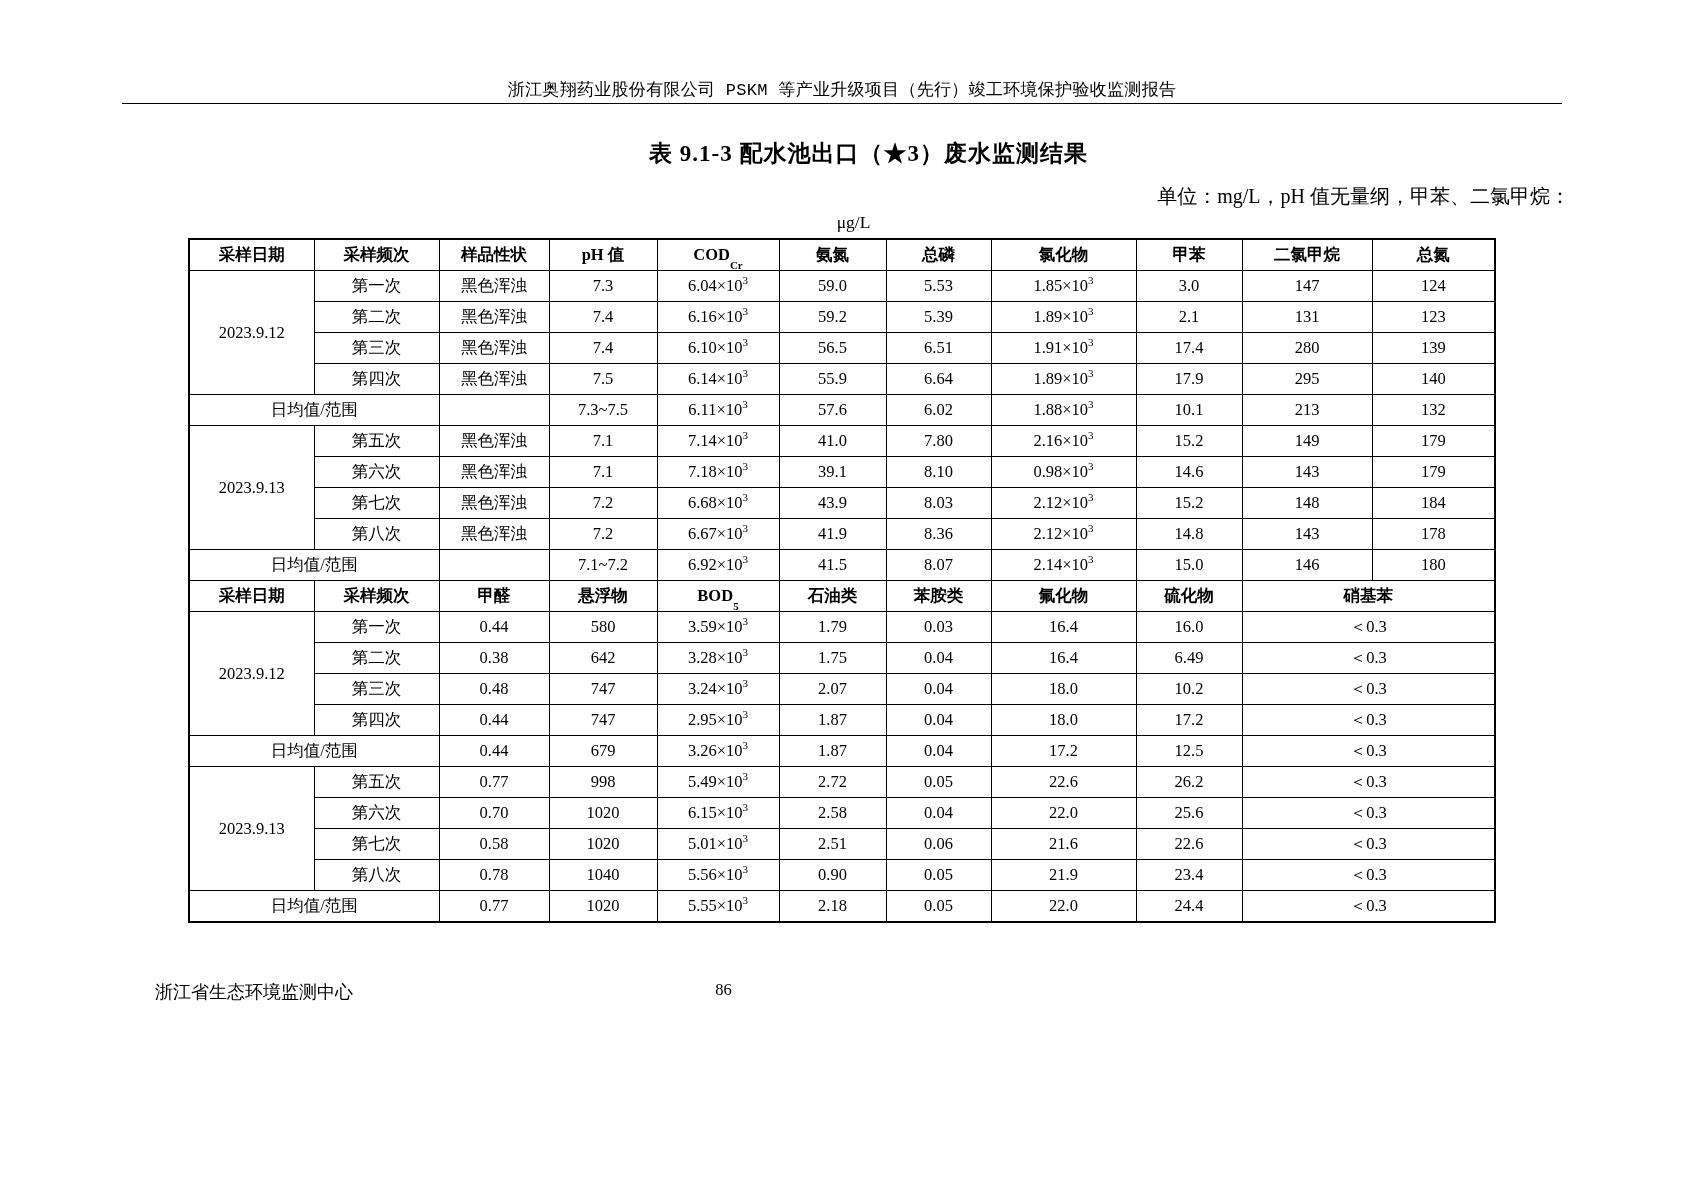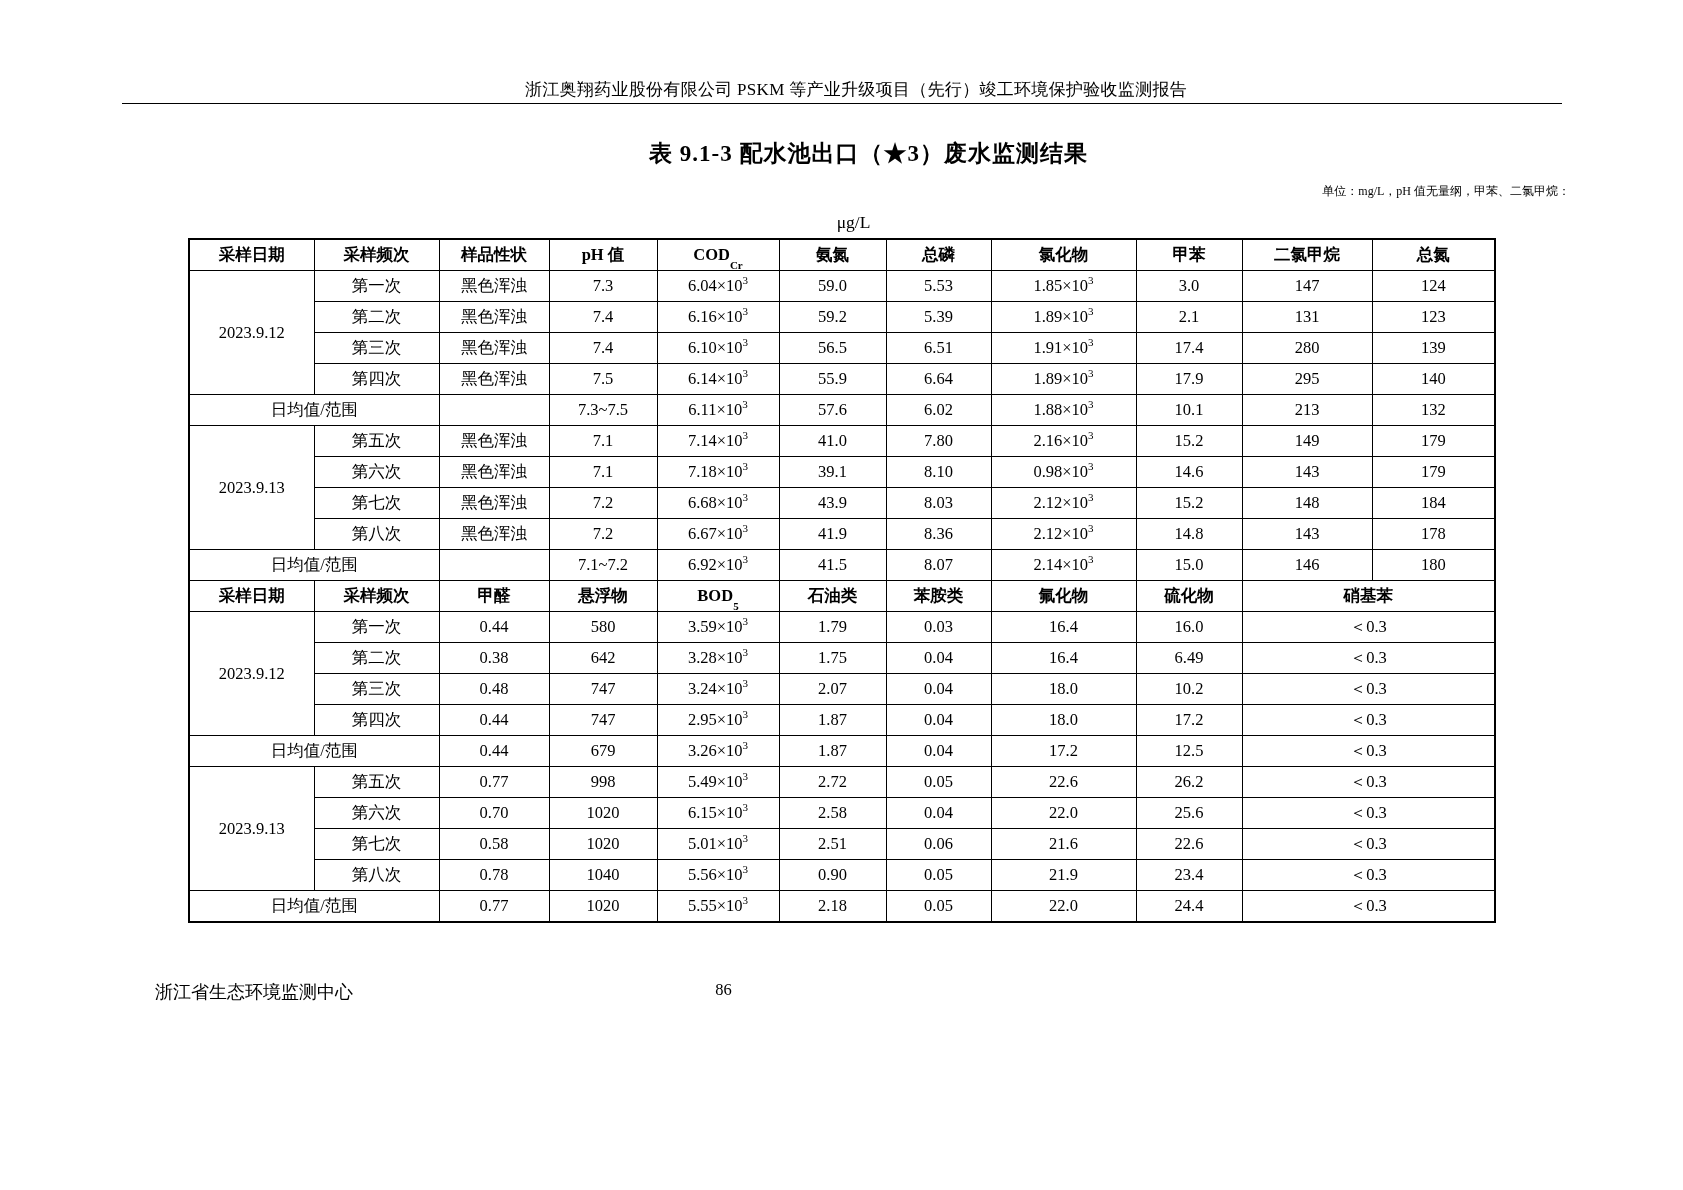--- a/index.html
+++ b/index.html
@@ -17,26 +17,26 @@
   }
   .page {
     position: absolute;
     left: 0; top: 0;
     width: 1683px;
     height: 1190px;
     box-sizing: border-box;
   }
   .header-band {
     position: absolute;
-    left: 136px;
+    left: 122px;
     top: 78px;
     width: 1440px;
     text-align: center;
     font-size: 17px;
-    font-family: Liberation Serif, serif;
+    font-family: Liberation Mono, monospace;
     letter-spacing: 0.3px;
   }
   .header-rule {
     position: absolute;
     left: 122px;
     top: 103px;
     width: 1440px;
     height: 1px;
     background: #000;
   }
@@ -50,21 +50,21 @@
     font-weight: bold;
     letter-spacing: 1px;
     padding-left: 27px;
   }
   .unit-line {
     position: absolute;
     left: 190px;
     top: 183px;
     width: 1380px;
     text-align: right;
-    font-size: 12px;
+    font-size: 20px;
   }
   .unit-line2 {
     position: absolute;
     left: 12px;
     top: 212px;
     width: 1683px;
     text-align: center;
     font-size: 17.5px;
   }
   table.data {

